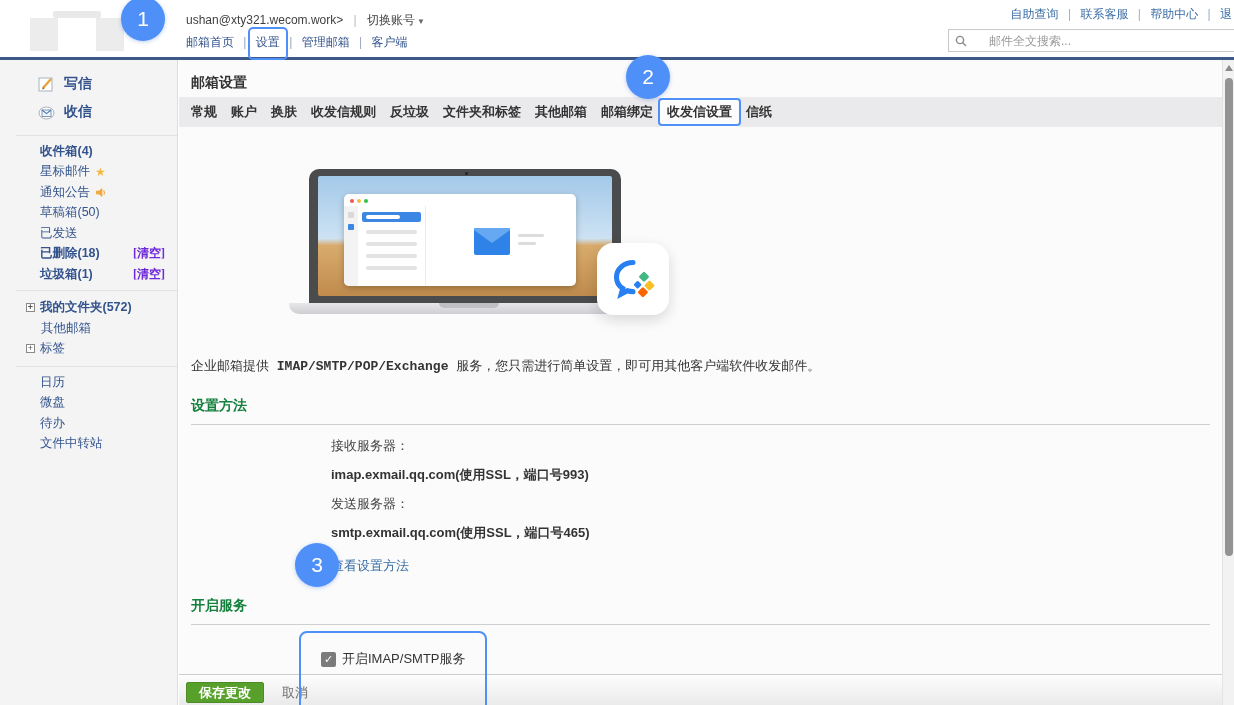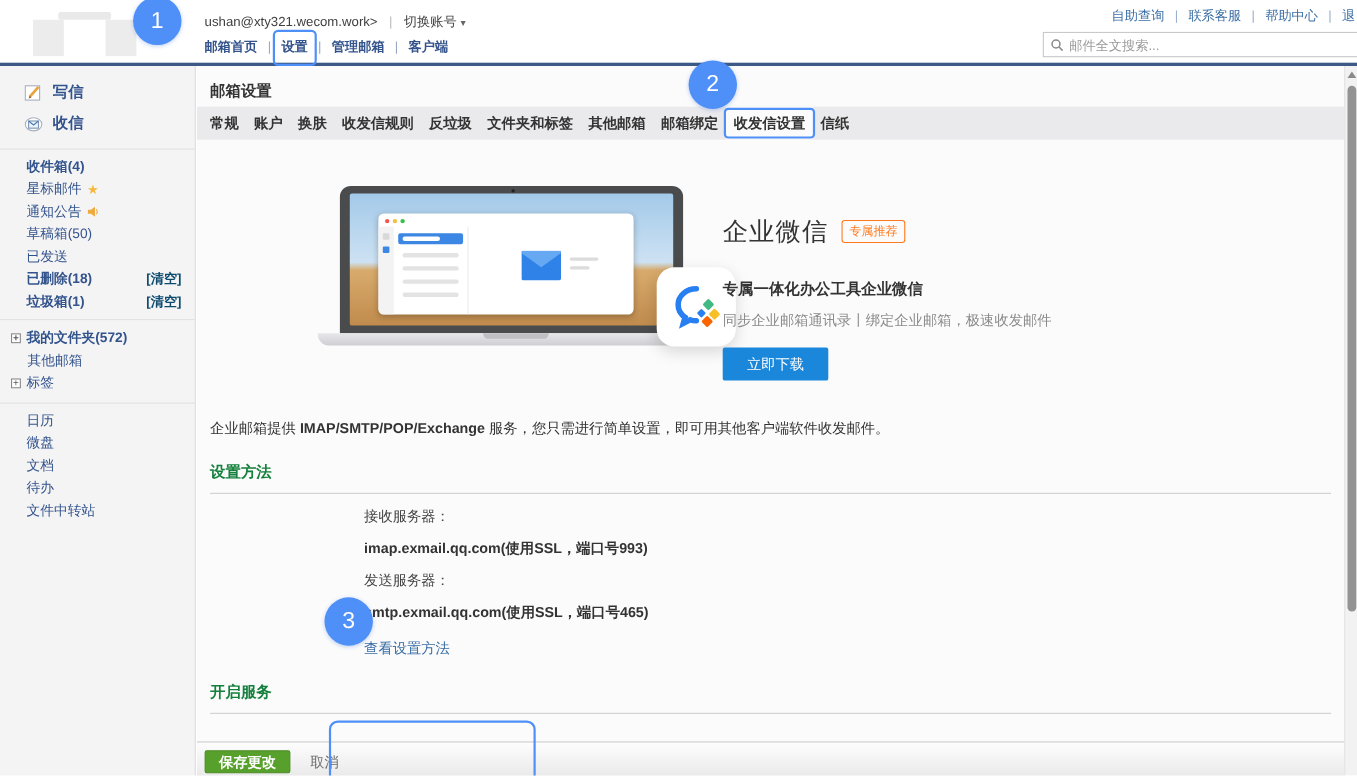--- a/index.html
+++ b/index.html
@@ -12,44 +12,44 @@
   .logo-box { position:absolute; top:18px; width:28px; height:33px; background:#ececec; }
   .logo-box.b1 { left:30px; }
   .logo-box.b2 { left:96px; }
   .logo-scribble { position:absolute; left:53px; top:11px; width:48px; height:7px; background:#e9e9e9; border-radius:2px; }
   .account-line { position:absolute; left:186px; top:12px; font-size:12px; color:#3f3f3f; white-space:nowrap; }
   .account-line .sep { color:#bbb; margin:0 7px; }
   .switch-acct { color:#3f3f3f; cursor:pointer; }
   .caret { font-size:8px; color:#666; margin-left:2px; }
   .mail-nav { position:absolute; left:186px; top:34px; font-size:12px; color:#33538c; white-space:nowrap; }
   .mail-nav .sep { color:#9aa7c2; margin:0 6px; }
-  .mail-nav .nav-item { cursor:pointer;font-weight:bold; }
+  .mail-nav .nav-item { cursor:pointer; }
   .rel { position:relative; display:inline-block; }
   .top-links { position:absolute; right:2px; top:6px; font-size:12px; color:#3a6ea5; white-space:nowrap; }
   .top-links .sep { color:#9ab0cc; margin:0 6px; }
   .search-box { position:absolute; left:948px; top:29px; width:300px; height:23px; background:#fff;
     border:1px solid #c9c9c9; display:flex; align-items:center; padding-left:6px; }
-  .search-box input { border:none; outline:none; font-size:12px; color:#666; width:230px; margin-left:5px;
+  .search-box input { border:none; outline:none; font-size:12px; color:#666; width:230px; margin-left:22px;
     font-family:"Liberation Sans","DejaVu Sans",sans-serif; background:transparent; }
   .search-box input::placeholder { color:#9a9a9a; }
 
   .navy-line { position:absolute; left:0; top:57px; width:1234px; height:3px; background:#3d5a86; }
 
   
   .sidebar { position:absolute; left:0; top:60px; width:178px; height:645px; background:#f4f4f5;
-    border-right:1px solid #dcdcdc; color:#33538c; }
+    border-right:1px solid #dcdcdc; color:#33538c;padding-left:16px; }
   .sb-actions { padding:10px 0 4px 0; }
   .sb-action { height:28px; display:flex; align-items:center; padding-left:22px; font-size:14px;
     font-weight:bold; cursor:pointer; }
   .sb-action .ic { width:17px; height:17px; margin-right:9px; display:inline-flex; }
   .sb-div { border-top:1px solid #e2e2e4; margin:5px 0 5px 0; }
   .sb-row { height:20.5px; display:flex; align-items:center; padding:0 12px 0 24px; font-size:12.5px; cursor:pointer; }
   .sb-row .grow { flex:1; }
   .sb-row.bold { font-weight:bold; }
-  .sb-clear { color:#0c4a6e; font-size:12px; cursor:pointer; }
+  .sb-clear { color:#6d28d9; font-size:12px; cursor:pointer;font-family:Liberation Serif, serif; }
   .sb-star { color:#f5b83d; font-size:12px; margin-left:5px; }
   .sb-speaker { margin-left:5px; display:inline-flex; }
   .sb-tree { padding:2px 0; }
   .sb-tree .sb-row { padding-left:10px; }
   .expand-box { width:9px; height:9px; border:1px solid #8a8a8a; background:#fff; color:#555;
     font-size:9px; line-height:7px; text-align:center; margin-right:5px; flex:none; }
   .tree-indent { width:15px; flex:none; }
 
   
   .content { position:absolute; left:179px; top:60px; width:1043px; height:645px; background:#fbfbfb; }
@@ -92,21 +92,21 @@
   .promo-title-row { display:flex; align-items:center; }
   .promo-title { font-size:23px; color:#333; letter-spacing:1px; }
   .promo-badge { margin-left:12px; border:1px solid #ff7a1f; color:#ff7a1f; font-size:11px;
     padding:2px 6px; border-radius:3px; }
   .promo-headline { margin-top:28px; font-size:14px; font-weight:bold; color:#333; }
   .promo-desc { margin-top:10px; font-size:13px; color:#8b8b8b; }
   .download-btn { margin-top:16px; width:96px; height:30px; background:#1b87da; color:#fff; font-size:13px;
     border:none; border-radius:2px; cursor:pointer; font-family:"Liberation Sans","DejaVu Sans",sans-serif; }
 
   
-  .intro { margin:42px 0 0 12px; font-size:13px; color:#333; }
+  .intro { margin:18px 0 0 12px; font-size:13px; color:#333;font-family:Liberation Mono, monospace; }
   .intro b { font-weight:bold; }
   .sec-head { margin:22px 12px 0 12px; font-size:14px; font-weight:bold; color:#15803d;
     padding-bottom:9px; border-bottom:1px solid #cfcfcf; }
   .server-block { margin:12px 0 1px 152px; font-size:13px; color:#444; }
   .server-block .line { margin-bottom:11px; }
   .server-block .val { font-weight:bold; color:#333; }
   .view-link { color:#3a6ea5; cursor:pointer; margin-top:4px; display:inline-block; }
   .svc-wrap { position:relative; margin:6px 0 0 120px; width:188px; padding:12px 0 10px 14px; }
   .svc-row { display:flex; align-items:center; margin:7px 0 12px 8px; font-size:13px; color:#333; }
   .checkbox { width:15px; height:15px; background:#7b7b7b; border-radius:2px; color:#fff; font-size:11px;
@@ -260,23 +260,20 @@
     </div>
   </div>
   <div class="sb-div"></div>
 
   <div class="sb-apps">
     <div class="sb-row">
         <span class="grow">日历</span>
       </div>
     <div class="sb-row">
         <span class="grow">微盘</span>
-      </div>
-    <div class="sb-row">
-        <span class="grow">文档</span>
       </div>
     <div class="sb-row">
         <span class="grow">待办</span>
       </div>
     <div class="sb-row">
         <span class="grow">文件中转站</span>
       </div>
   </div>
 </div>
 
@@ -343,29 +340,20 @@
     <div class="wecom-icon">
       <svg width="44" height="44" viewBox="0 0 40 40">
         <path d="M20 5 C11.5 5 5 11 5 18.3 C5 22.6 7.2 26.3 10.7 28.6 L9.3 33.6 L14.9 30.7 C16.5 31.2 18.2 31.5 20 31.5" fill="none" stroke="#277ff2" stroke-width="4.6" stroke-linecap="round"></path>
         <rect x="26.5" y="14.5" width="7" height="7" rx="1.2" transform="rotate(45 30 18)" fill="#42b983"></rect>
         <rect x="31.5" y="22.5" width="7" height="7" rx="1.2" transform="rotate(45 35 26)" fill="#f6c026"></rect>
         <rect x="25.5" y="28.5" width="7" height="7" rx="1.2" transform="rotate(45 29 32)" fill="#fb6500"></rect>
         <rect x="21.5" y="22.5" width="5.4" height="5.4" rx="1" transform="rotate(45 24.2 25.2)" fill="#277ff2"></rect>
       </svg>
     </div>
 
-    <div class="promo-text">
-      <div class="promo-title-row">
-        <span class="promo-title">企业微信</span>
-        <span class="promo-badge">专属推荐</span>
-      </div>
-      <div class="promo-headline">专属一体化办公工具企业微信</div>
-      <div class="promo-desc">同步企业邮箱通讯录丨绑定企业邮箱，极速收发邮件</div>
-      <button class="download-btn">立即下载</button>
-    </div>
   </div>
 
   <div class="intro">
     <span>企业邮箱提供 </span><b>IMAP/SMTP/POP/Exchange</b><span> 服务，您只需进行简单设置，即可用其他客户端软件收发邮件。</span>
   </div>
 
   <div class="sec-head">设置方法</div>
   <div class="server-block">
     <div class="line">接收服务器：</div>
     <div class="line val">imap.exmail.qq.com(使用SSL，端口号993)</div>

